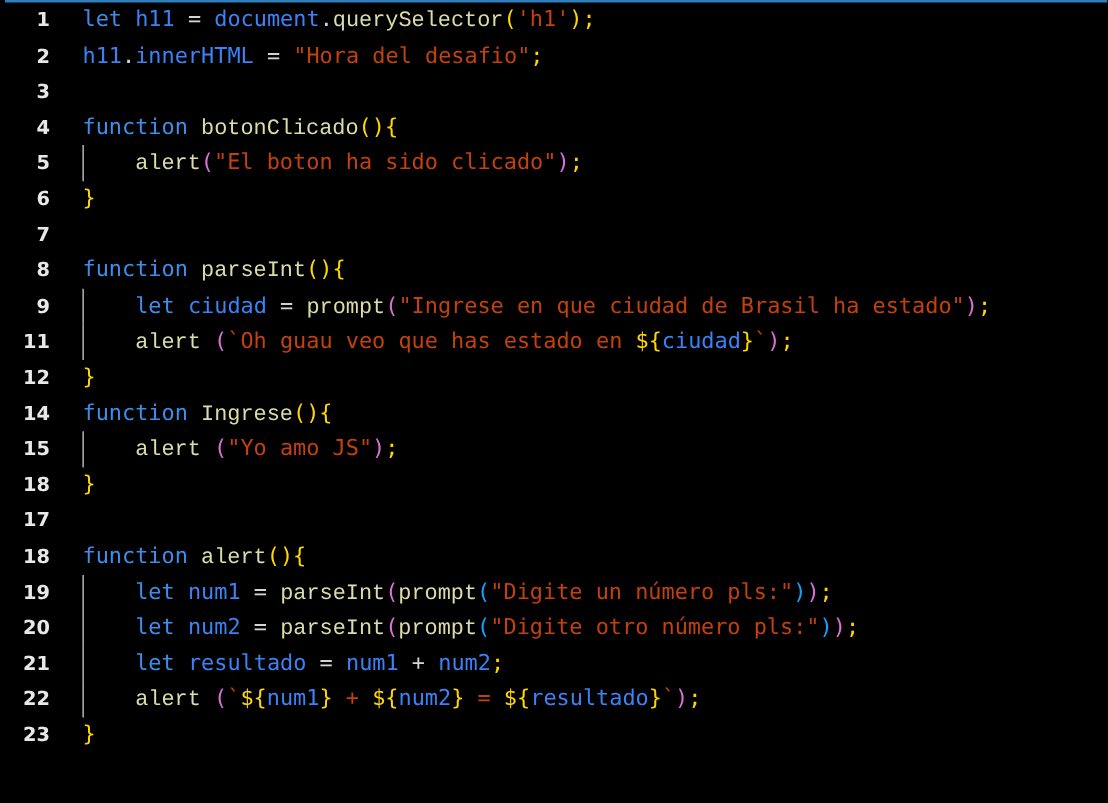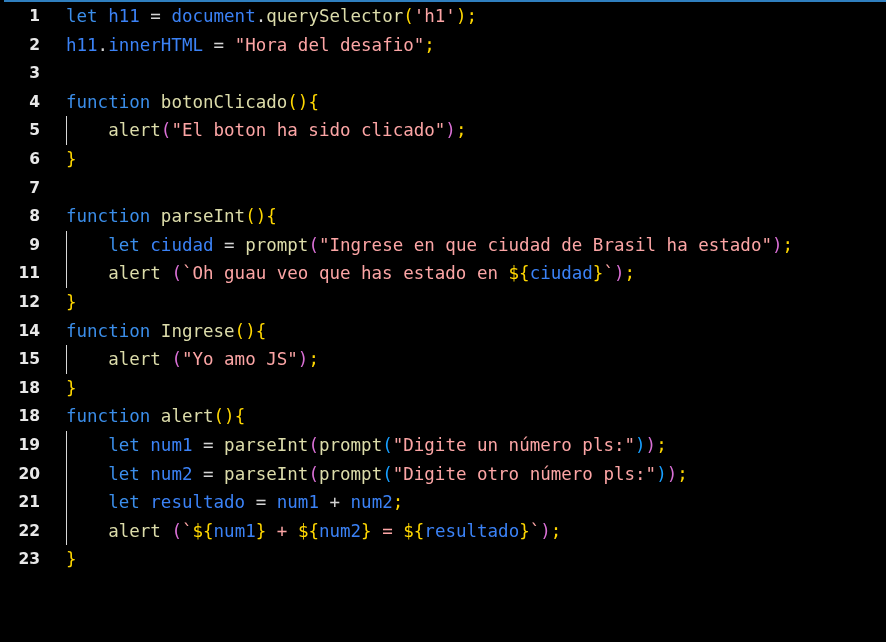--- a/index.html
+++ b/index.html
@@ -59,22 +59,22 @@
     position: absolute;
     left: 66px;
     top: 0;
     width: 1px;
     height: 28.6px;
     background: #d8d8d8;
   }
   
   .kw       { color: #3b8eea; }           
   .var      { color: #3b82f6; }           
-  .fn       { color: #dcdcaa; }           
-  .str      { color: #fca5a5; }           
+  .fn       { color: #dcdcaa; font-family: Liberation Mono, monospace; }           
+  .str      { color: #c2410c; }           
   .op       { color: #d4d4d4; }           
   .punc-y   { color: #ffd700; }           
   .punc-m   { color: #da70d6; }           
   .punc-b   { color: #179fff; }           
   .plain    { color: #d4d4d4; }
   .dot      { color: #d4d4d4; }
 </style>
 </head>
 <body>
 
@@ -88,20 +88,21 @@
       <div class="row"><span class="lnum">5</span><span class="guide"></span><span class="code"><span class="plain">    </span><span class="fn">alert</span><span class="punc-m">(</span><span class="str">"El boton ha sido clicado"</span><span class="punc-m">)</span><span class="punc-y">;</span></span></div>
       <div class="row"><span class="lnum">6</span><span class="code"><span class="punc-y">}</span></span></div>
       <div class="row"><span class="lnum">7</span><span class="code"></span></div>
       <div class="row"><span class="lnum">8</span><span class="code"><span class="kw">function</span><span class="plain"> </span><span class="fn">parseInt</span><span class="punc-y">(</span><span class="punc-y">)</span><span class="punc-y">{</span></span></div>
       <div class="row"><span class="lnum">9</span><span class="guide"></span><span class="code"><span class="plain">    </span><span class="kw">let</span><span class="plain"> </span><span class="var">ciudad</span><span class="plain"> </span><span class="op">=</span><span class="plain"> </span><span class="fn">prompt</span><span class="punc-m">(</span><span class="str">"Ingrese en que ciudad de Brasil ha estado"</span><span class="punc-m">)</span><span class="punc-y">;</span></span></div>
       <div class="row"><span class="lnum">11</span><span class="guide"></span><span class="code"><span class="plain">    </span><span class="fn">alert</span><span class="plain"> </span><span class="punc-m">(</span><span class="str">`Oh guau veo que has estado en </span><span class="punc-y">${</span><span class="var">ciudad</span><span class="punc-y">}</span><span class="str">`</span><span class="punc-m">)</span><span class="punc-y">;</span></span></div>
       <div class="row"><span class="lnum">12</span><span class="code"><span class="punc-y">}</span></span></div>
       <div class="row"><span class="lnum">14</span><span class="code"><span class="kw">function</span><span class="plain"> </span><span class="fn">Ingrese</span><span class="punc-y">(</span><span class="punc-y">)</span><span class="punc-y">{</span></span></div>
       <div class="row"><span class="lnum">15</span><span class="guide"></span><span class="code"><span class="plain">    </span><span class="fn">alert</span><span class="plain"> </span><span class="punc-m">(</span><span class="str">"Yo amo JS"</span><span class="punc-m">)</span><span class="punc-y">;</span></span></div>
       <div class="row"><span class="lnum">18</span><span class="code"><span class="punc-y">}</span></span></div>
+      <div class="row"><span class="lnum">17</span><span class="code"></span></div>
       <div class="row"><span class="lnum">18</span><span class="code"><span class="kw">function</span><span class="plain"> </span><span class="fn">alert</span><span class="punc-y">(</span><span class="punc-y">)</span><span class="punc-y">{</span></span></div>
       <div class="row"><span class="lnum">19</span><span class="guide"></span><span class="code"><span class="plain">    </span><span class="kw">let</span><span class="plain"> </span><span class="var">num1</span><span class="plain"> </span><span class="op">=</span><span class="plain"> </span><span class="fn">parseInt</span><span class="punc-m">(</span><span class="fn">prompt</span><span class="punc-b">(</span><span class="str">"Digite un número pls:"</span><span class="punc-b">)</span><span class="punc-m">)</span><span class="punc-y">;</span></span></div>
       <div class="row"><span class="lnum">20</span><span class="guide"></span><span class="code"><span class="plain">    </span><span class="kw">let</span><span class="plain"> </span><span class="var">num2</span><span class="plain"> </span><span class="op">=</span><span class="plain"> </span><span class="fn">parseInt</span><span class="punc-m">(</span><span class="fn">prompt</span><span class="punc-b">(</span><span class="str">"Digite otro número pls:"</span><span class="punc-b">)</span><span class="punc-m">)</span><span class="punc-y">;</span></span></div>
       <div class="row"><span class="lnum">21</span><span class="guide"></span><span class="code"><span class="plain">    </span><span class="kw">let</span><span class="plain"> </span><span class="var">resultado</span><span class="plain"> </span><span class="op">=</span><span class="plain"> </span><span class="var">num1</span><span class="plain"> </span><span class="op">+</span><span class="plain"> </span><span class="var">num2</span><span class="punc-y">;</span></span></div>
       <div class="row"><span class="lnum">22</span><span class="guide"></span><span class="code"><span class="plain">    </span><span class="fn">alert</span><span class="plain"> </span><span class="punc-m">(</span><span class="str">`</span><span class="punc-y">${</span><span class="var">num1</span><span class="punc-y">}</span><span class="str"> + </span><span class="punc-y">${</span><span class="var">num2</span><span class="punc-y">}</span><span class="str"> = </span><span class="punc-y">${</span><span class="var">resultado</span><span class="punc-y">}</span><span class="str">`</span><span class="punc-m">)</span><span class="punc-y">;</span></span></div>
       <div class="row"><span class="lnum">23</span><span class="code"><span class="punc-y">}</span></span></div>
     </div>
 </div>
 
 </body></html>

